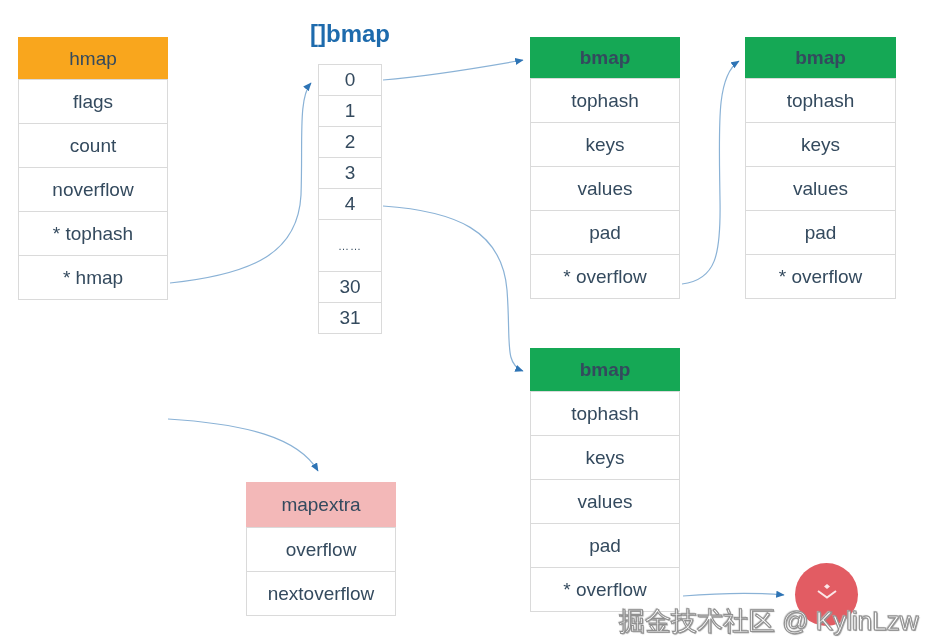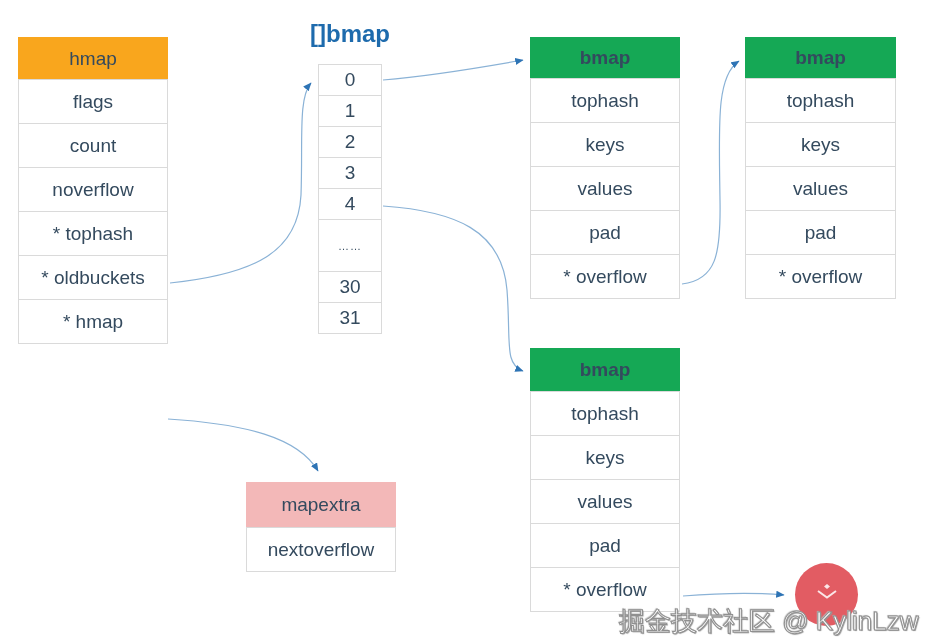--- a/index.html
+++ b/index.html
@@ -60,21 +60,20 @@
 <body>
 
 <div id="canvas">
 
   <div class="tbl" id="hmap">
     <div class="hdr">hmap</div>
     <div class="row">flags</div>
     <div class="row">count</div>
     <div class="row">noverflow</div>
     <div class="row">* tophash</div>
-    <div class="row">* oldbuckets</div>
     <div class="row">* hmap</div>
   </div>
 
   <div id="arr-title">[]bmap</div>
   <div class="tbl" id="arr">
     <div class="row">0</div>
     <div class="row">1</div>
     <div class="row">2</div>
     <div class="row">3</div>
     <div class="row">4</div>
@@ -105,20 +104,21 @@
     <div class="hdr">bmap</div>
     <div class="row">tophash</div>
     <div class="row">keys</div>
     <div class="row">values</div>
     <div class="row">pad</div>
     <div class="row">* overflow</div>
   </div>
 
   <div class="tbl" id="mapextra">
     <div class="hdr">mapextra</div>
+    <div class="row">overflow</div>
     <div class="row">nextoverflow</div>
   </div>
 
   <svg id="arrows" viewBox="0 0 932 637" xmlns="http://www.w3.org/2000/svg">
     <defs>
       <marker id="ah" markerWidth="9" markerHeight="8" refX="6.5" refY="3" orient="auto">
         <path d="M0,0 L7,3 L0,6 z"></path>
       </marker>
     </defs>
     <path class="link" marker-end="url(#ah)" d="M170,283 C255,274 298,252 301,195 C303,140 298,98 311,83"></path>

